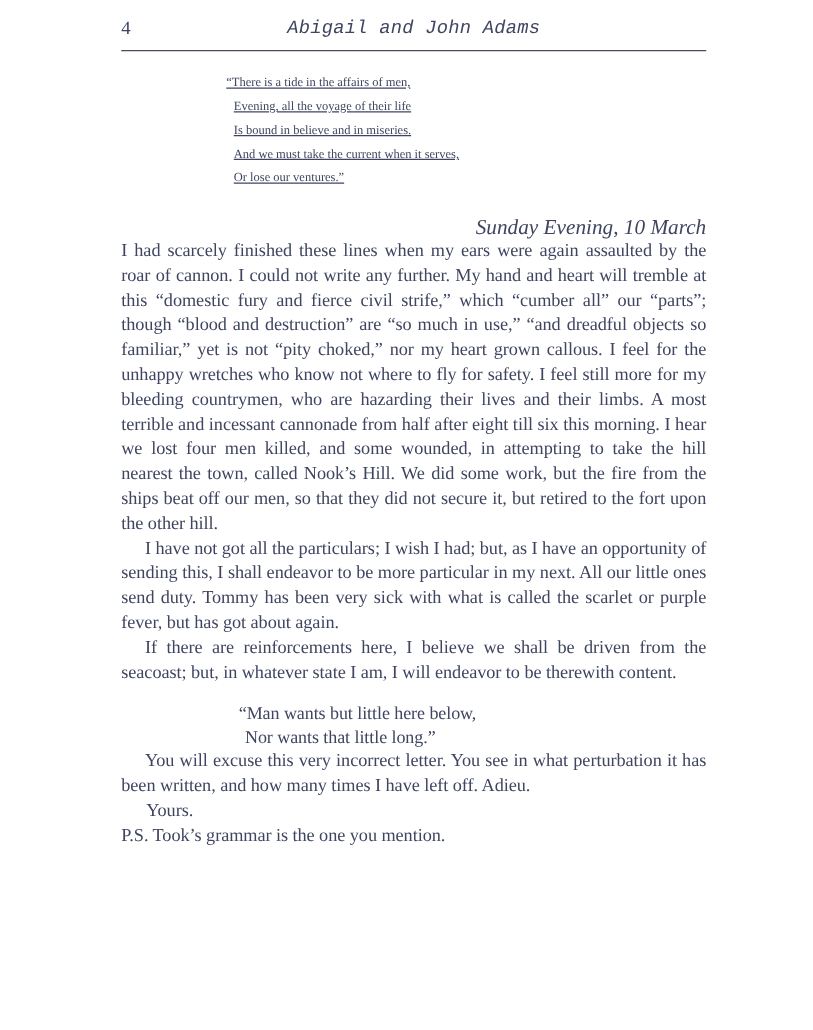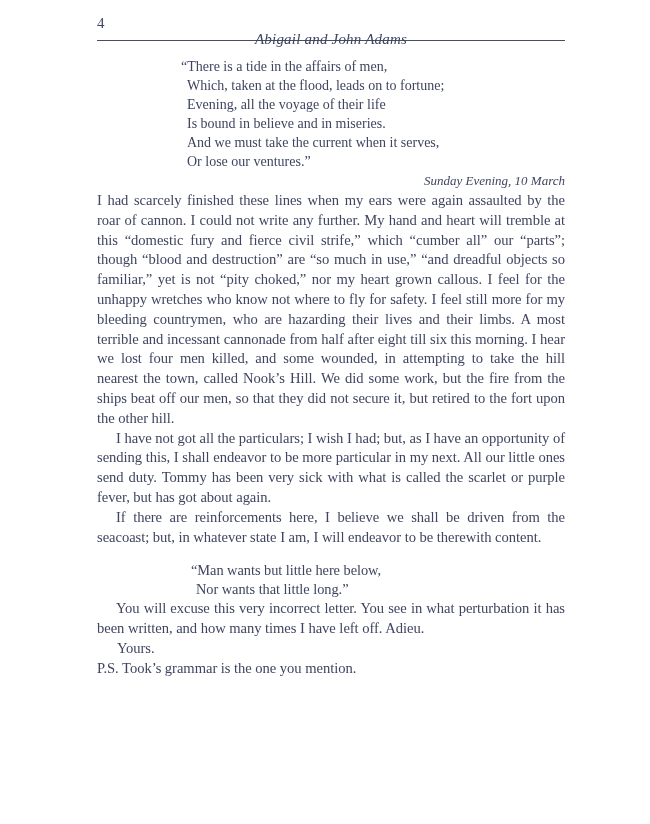--- a/index.html
+++ b/index.html
@@ -17,36 +17,39 @@
   .running-head {
     position: relative;
     padding: 4px 0 8px 0;
     border-bottom: 1.5px solid #474d63;
     font-size: 15px;
     line-height: 18px;
     height: 18px;
   }
   .page-number { position: absolute; left: 0; top: 4px; }
   .running-title {
-    position: absolute; left: 0; right: 0; top: 20px;
+    position: absolute; left: 0; right: 0; top: 4px;
     text-align: center;
     font-style: italic;
     letter-spacing: 0.2px;
+    font-family: Liberation Mono, monospace;
   }
   .verse-1 {
     margin: 16px 0 0 84px;
-    font-size: 14px;
+    font-size: 10px;
     line-height: 19px;
+    text-decoration: underline;
   }
   .verse-1 .verse-line { padding-left: 6px; }
   .verse-1 .verse-line:first-child { padding-left: 0; }
   .dateline {
+    margin-top: 20px;
     text-align: right;
     font-style: italic;
-    font-size: 13px;
+    font-size: 17px;
     line-height: 20px;
   }
   .body-text {
     font-size: 14.6px;
     line-height: 19.8px;
     letter-spacing: -0.05px;
   }
   .body-text p { margin: 0; text-align: justify; }
   p.indent { text-indent: 19px; }
   .para-first { margin-top: 16px; }
@@ -66,21 +69,20 @@
 
 <div class="page">
 
   <div class="running-head">
     <span class="page-number">4</span>
     <span class="running-title">Abigail and John Adams</span>
   </div>
 
   <div class="verse-1">
     <div class="verse-line">“There is a tide in the affairs of men,</div>
-    <div class="verse-line">Which, taken at the flood, leads on to fortune;</div>
     <div class="verse-line">Evening, all the voyage of their life</div>
     <div class="verse-line">Is bound in believe and in miseries.</div>
     <div class="verse-line">And we must take the current when it serves,</div>
     <div class="verse-line">Or lose our ventures.”</div>
   </div>
 
   <div class="dateline">Sunday Evening, 10 March</div>
 
   <div class="body-text">
     <p class="para-first">I had scarcely finished these lines when my ears were again assaulted by the roar of cannon. I could not write any further. My hand and heart will tremble at this “domestic fury and fierce civil strife,” which “cumber all” our “parts”; though “blood and destruction” are “so much in use,” “and dreadful objects so familiar,” yet is not “pity choked,” nor my heart grown callous. I feel for the unhappy wretches who know not where to fly for safety. I feel still more for my bleeding countrymen, who are hazarding their lives and their limbs. A most terrible and incessant cannonade from half after eight till six this morning. I hear we lost four men killed, and some wounded, in attempting to take the hill nearest the town, called Nook’s Hill. We did some work, but the fire from the ships beat off our men, so that they did not secure it, but retired to the fort upon the other hill.</p>

